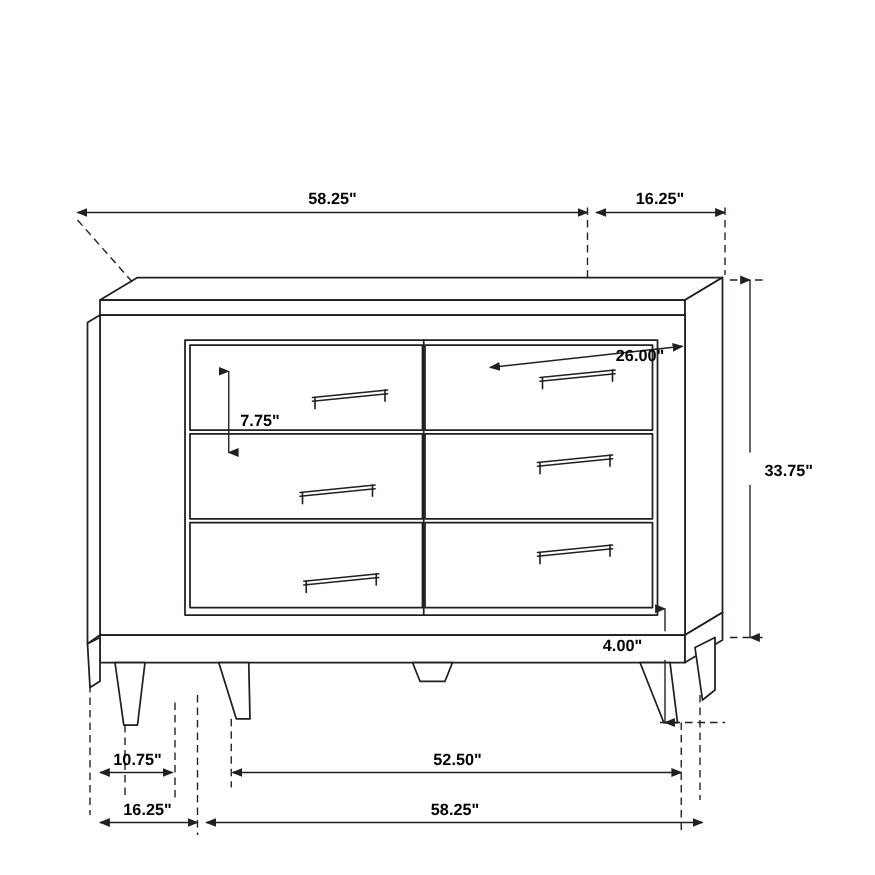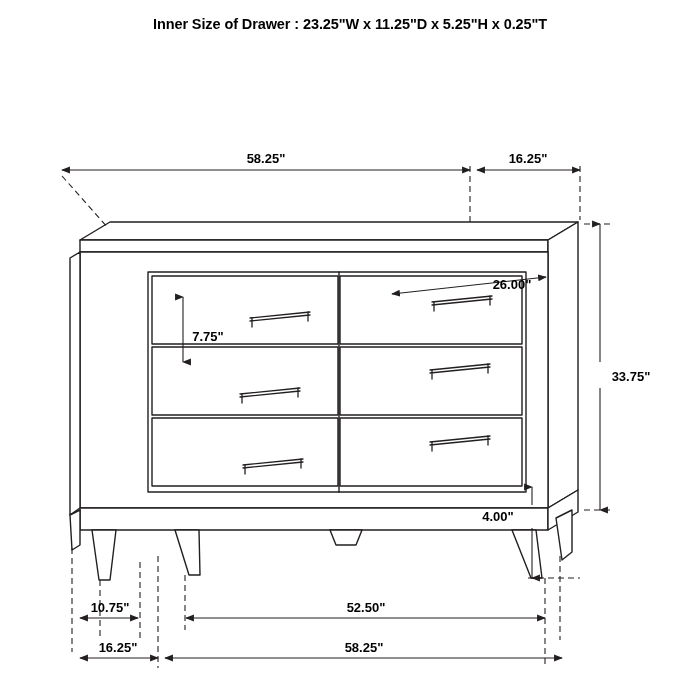--- a/index.html
+++ b/index.html
@@ -39,21 +39,20 @@
     font-size: 13px;
     font-weight: bold;
     fill: #000000;
   }
 </style>
 </head>
 <body>
 
 <div id="page">
 
-  <div id="title">Inner Size of Drawer : 23.25"W x 11.25"D x 5.25"H x 0.25"T</div>
 
   <div id="svg-wrap">
   <svg width="700" height="700" viewBox="0 0 700 700" xmlns="http://www.w3.org/2000/svg">
     <g fill="none" stroke="#231f20" stroke-width="1.4" stroke-linejoin="round" stroke-linecap="round">
 
       <polygon points="80,240 110,222 578,222 548,240" fill="#ffffff"></polygon>
 
       <polygon points="80,240 548,240 548,252 80,252" fill="#ffffff"></polygon>
 
       <polygon points="548,240 578,222 578,490 548,508" fill="#ffffff"></polygon>

